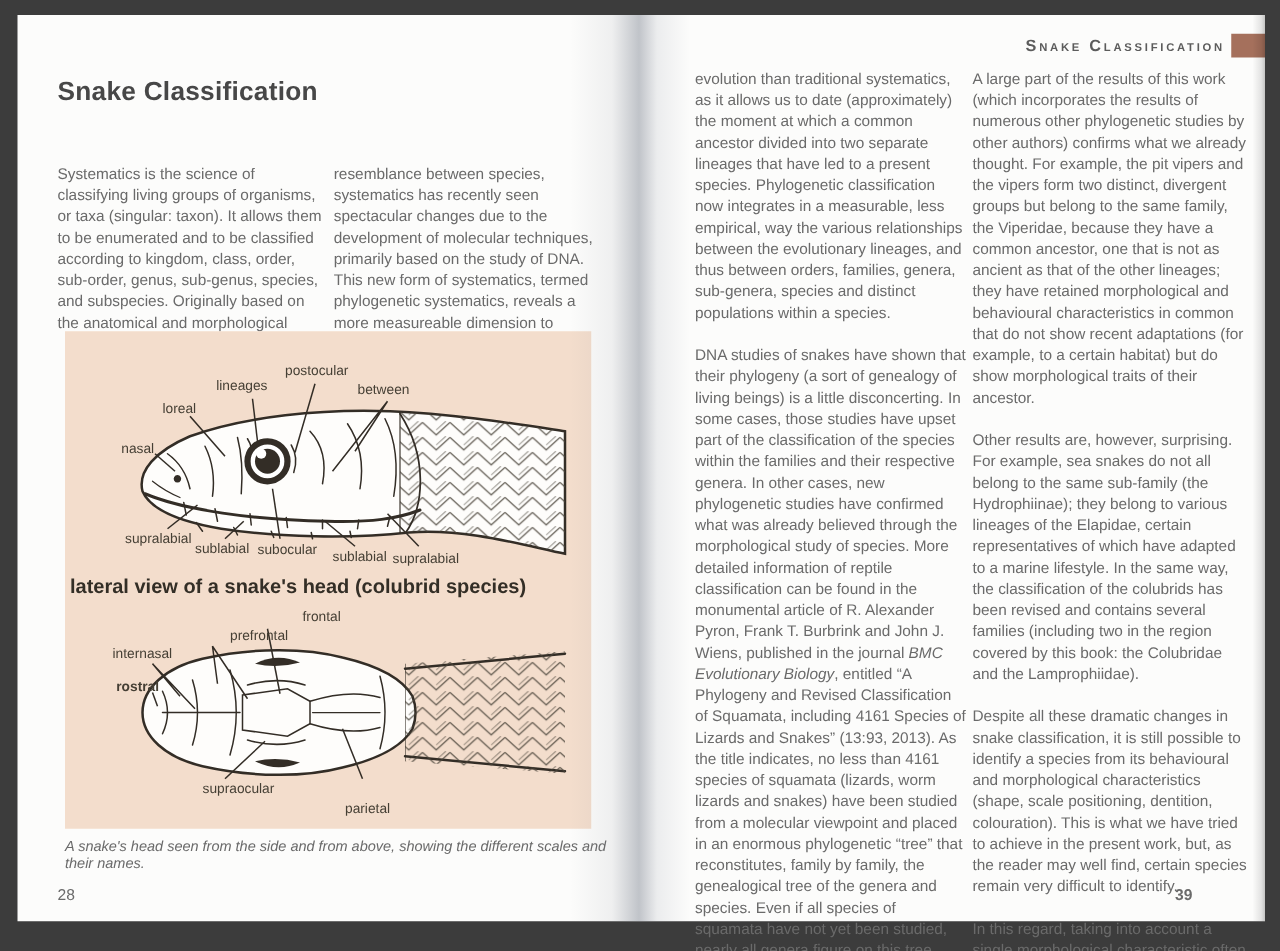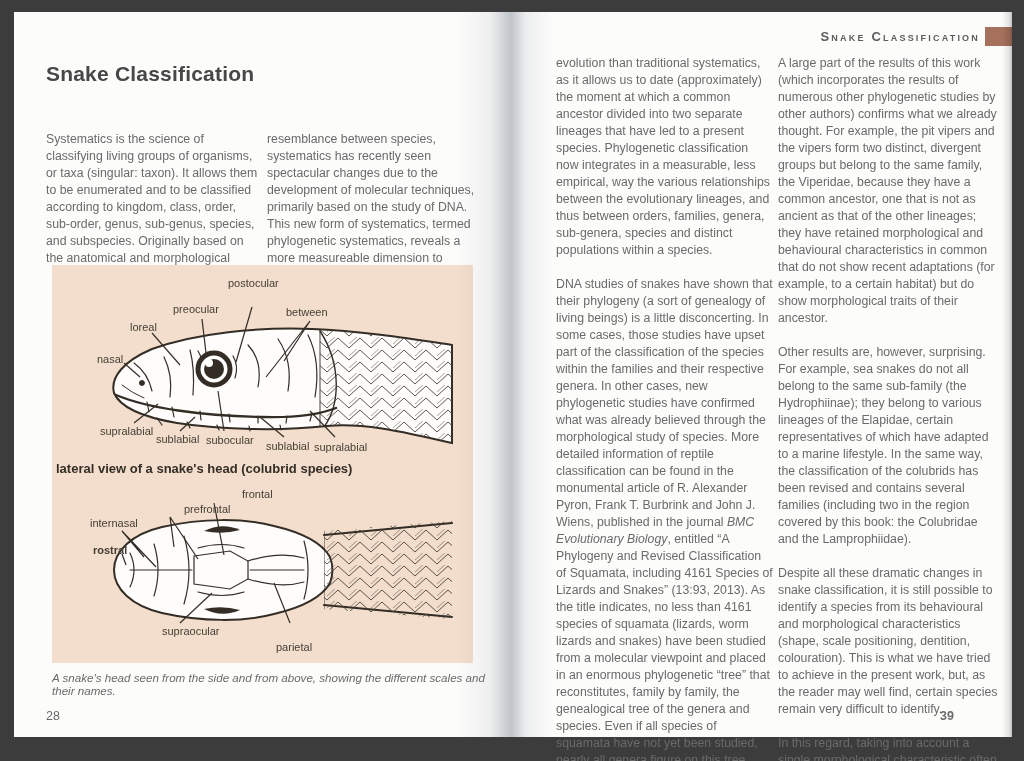--- a/index.html
+++ b/index.html
@@ -47,21 +47,21 @@
   }
   .figure-title{
     position:absolute; left:0; top:7px; width:100%; text-align:center;
     font-size:13px; color:#3d382f;
   }
   .fig-art{position:absolute; left:0; top:0;}
   .fl{
     position:absolute; font-size:11px; color:#453f34; white-space:nowrap;
   }
   .fig-subcaption{
-    position:absolute; font-size:13px; font-weight:bold; color:#332e26; white-space:nowrap;
+    position:absolute; font-size:16px; font-weight:bold; color:#332e26; white-space:nowrap;
   }
   .figure-caption{
     position:absolute; left:38px; top:659px; width:440px;
     font-size:11.6px; font-style:italic; color:#6a6a6a;
   }
   .page-number{
     position:absolute; font-size:12.5px; color:#6a6a6a;
   }
   .pn-left{left:32px; top:697px;}
   .pn-right{left:926px; top:697px; width:40px; text-align:left;font-weight:bold;}
@@ -188,22 +188,22 @@
           <line x1="162" y1="238" x2="172" y2="290"></line>
           <path d="M122,282 L118,252 L146,294"></path>
           <path d="M92,292 L70,266 L104,302"></path>
           <line x1="70" y1="289" x2="74" y2="300"></line>
           <line x1="128" y1="358" x2="160" y2="328"></line>
           <line x1="238" y1="358" x2="222" y2="318"></line>
         </g>
       </svg>
 
       <span class="fl" style="left:78px;  top:56px;">loreal</span>
-      <span class="fl" style="left:121px; top:38px;">preocular</span>
-      <span class="fl" style="left:176px; top:12px;">postocular</span>
+      <span class="fl" style="left:121px; top:38px;">lineages</span>
+      <span class="fl" style="left:176px; top:26px;">postocular</span>
       <span class="fl" style="left:234px; top:41px;">between</span>
       <span class="fl" style="left:45px;  top:88px;">nasal</span>
       <span class="fl" style="left:48px;  top:160px;">supralabial</span>
       <span class="fl" style="left:104px; top:168px;">sublabial</span>
       <span class="fl" style="left:154px; top:169px;">subocular</span>
       <span class="fl" style="left:214px; top:175px;">sublabial</span>
       <span class="fl" style="left:262px; top:176px;">supralabial</span>
 
       <div class="fig-subcaption" style="left:4px; top:196px;">lateral view of a snake's head (colubrid species)</div>
 

